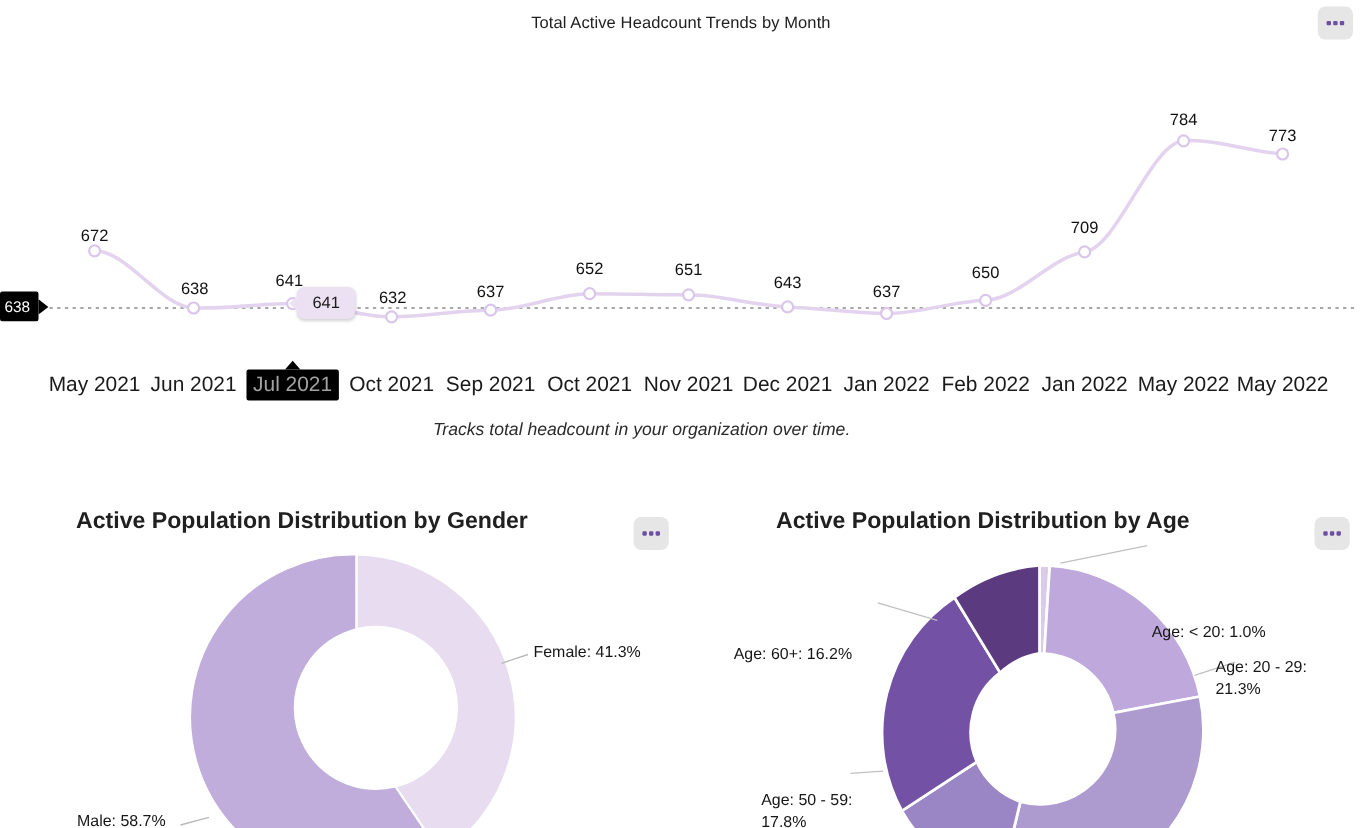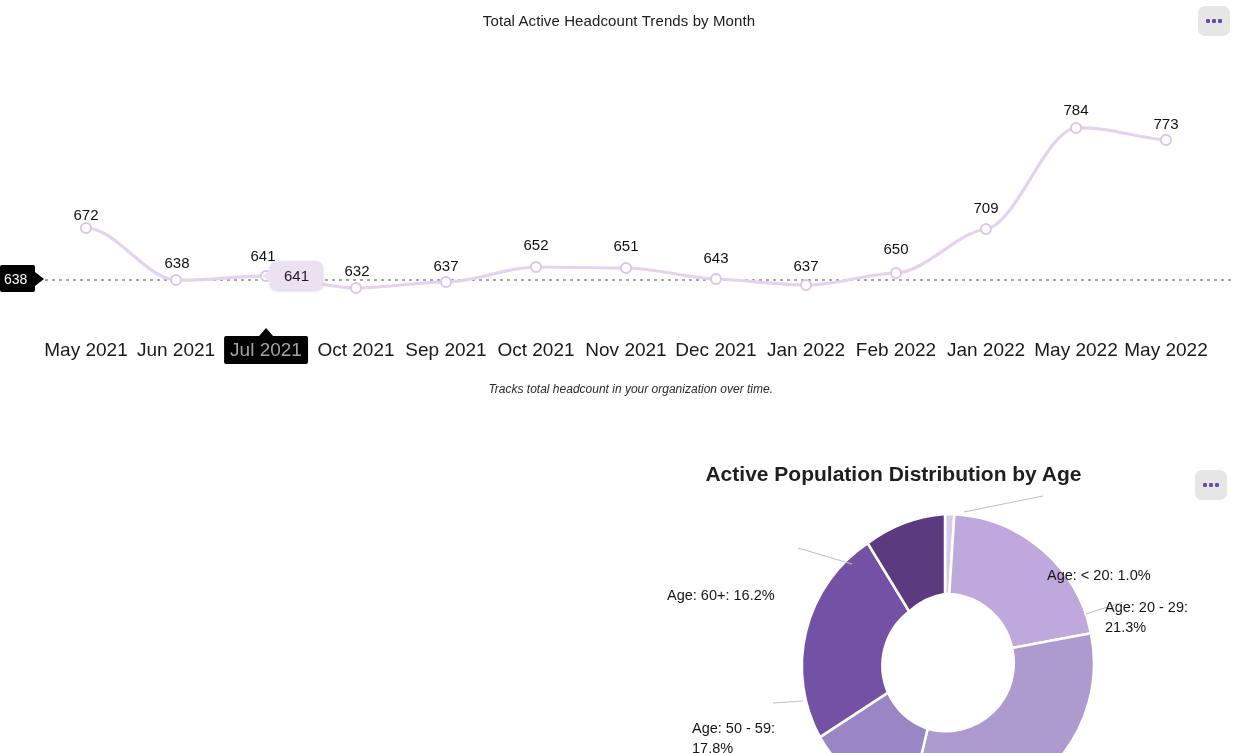--- a/index.html
+++ b/index.html
@@ -78,21 +78,21 @@
   .xtick.active {
     background:#000; color:#a3a3a3; border-radius:2px; font-weight:400;
   }
   .xtick.active .tip {
     position:absolute; left:50%; top:-8px; transform:translateX(-50%);
     width:0;height:0;border-left:7px solid transparent;border-right:7px solid transparent;
     border-bottom:8px solid #000;
   }
   #headcount-caption {
     position:absolute; top:382px; right:465px;
-    font-size:12px; font-style:italic; color:#2b2b2b;
+    font-size:16px; font-style:italic; color:#2b2b2b;
   }
 
   
   #panel-gender { position:absolute; left:0; top:440px; width:619px; height:313px; }
   #panel-age    { position:absolute; left:619px; top:440px; width:619px; height:313px; }
   .donut-title {
     position:absolute; top:22px; width:100%; text-align:center;
     font-size:21px; color:#202020;
   }
   #gender-title { padding-right:70px; }
@@ -189,20 +189,47 @@
       <span class="xtick" style="left:806px;">Jan 2022</span>
       <span class="xtick" style="left:896px;">Feb 2022</span>
       <span class="xtick" style="left:986px;">Jan 2022</span>
       <span class="xtick" style="left:1076px;">May 2022</span>
       <span class="xtick" style="left:1166px;">May 2022</span>
     </div>
 
     <div id="headcount-caption">Tracks total headcount in your organization over time.</div>
   </section>
 
+  <section id="panel-gender">
+    <h2 id="gender-title" class="donut-title">Active Population Distribution by Gender</h2>
+
+    <div id="gender-kebab" class="kebab">
+      <i></i>
+      <i></i>
+      <i></i>
+    </div>
+
+    <div class="donut-wrap">
+      <svg width="619" height="263" viewBox="0 0 619 263">
+
+        <g>
+
+          <path d="M 320,14 A 148,148 0 0,1 397.0,286.3 L 355.4,225.0 A 68,68 0 0,0 320,82 Z" fill="#e8dcf0" stroke="#ffffff" stroke-width="2"></path>
+
+          <path d="M 397.0,286.3 A 148,148 0 1,1 320,14 L 320,82 A 68,68 0 1,0 355.4,225.0 Z" fill="#c0addc" stroke="#ffffff" stroke-width="2"></path>
+        </g>
+
+        <path d="M 452,113 L 476,105" stroke="#b9b9b9" stroke-width="1.2" fill="none"></path>
+        <path d="M 186,253 L 160,260" stroke="#b9b9b9" stroke-width="1.2" fill="none"></path>
+      </svg>
+
+      <span class="pie-label" style="left:481px; top:94px;">Female: 41.3%</span>
+      <span class="pie-label" style="left:66px; top:248px;">Male: 58.7%</span>
+    </div>
+  </section>
 
   <section id="panel-age">
     <h2 id="age-title" class="donut-title">Active Population Distribution by Age</h2>
 
     <div id="age-kebab" class="kebab">
       <i></i>
       <i></i>
       <i></i>
     </div>
 

